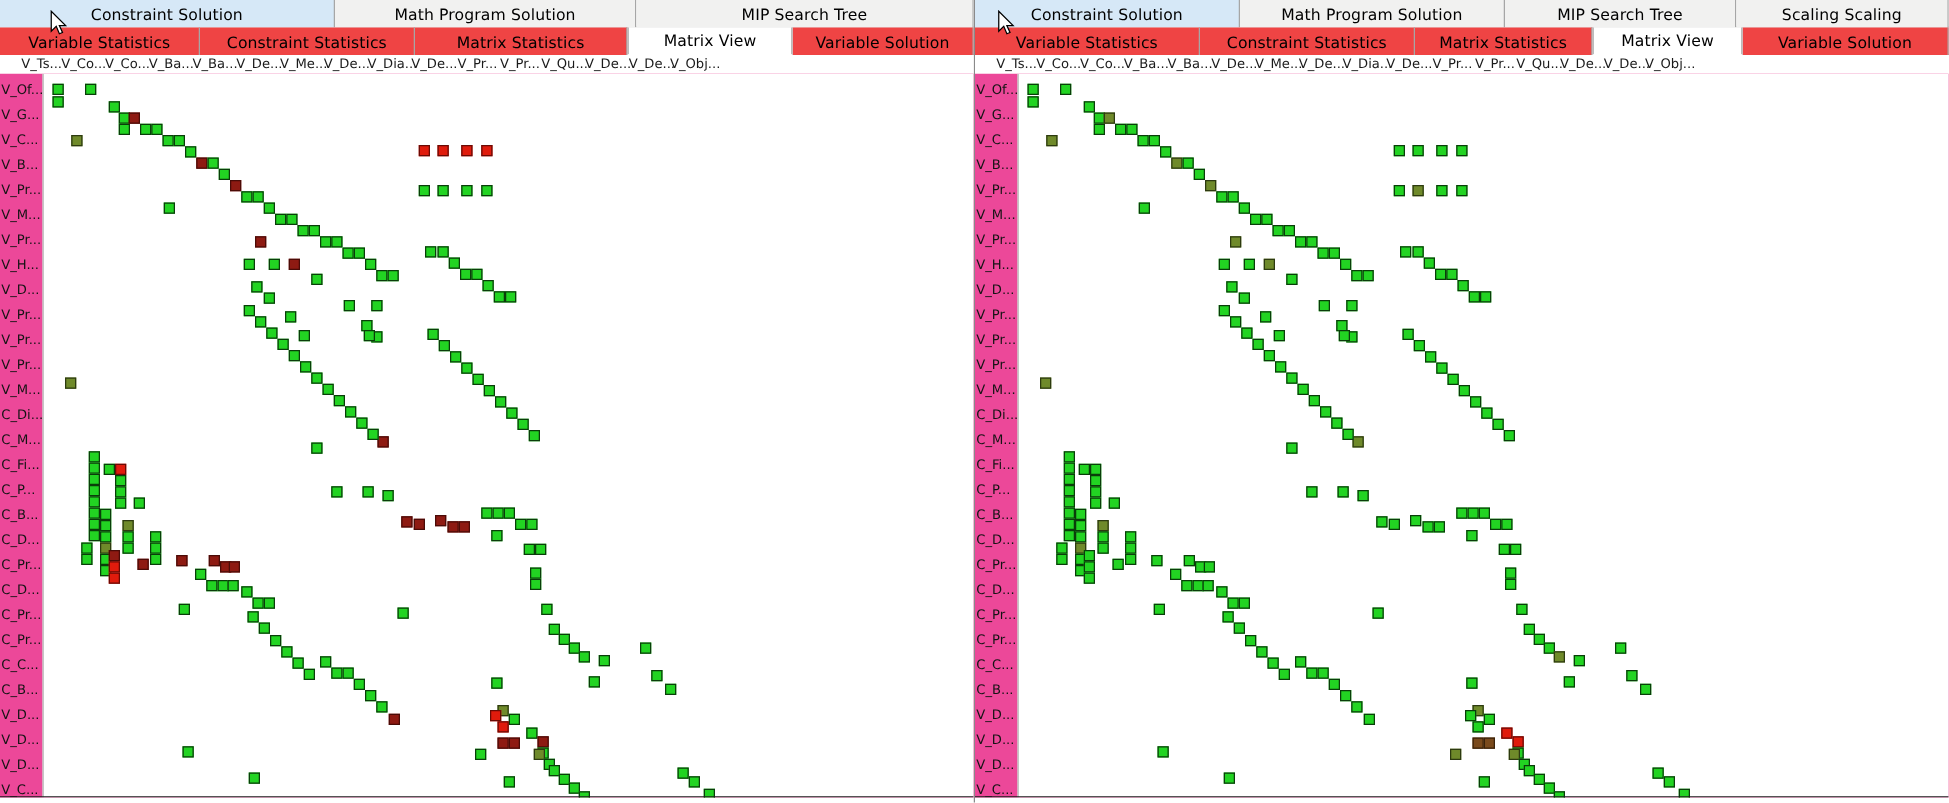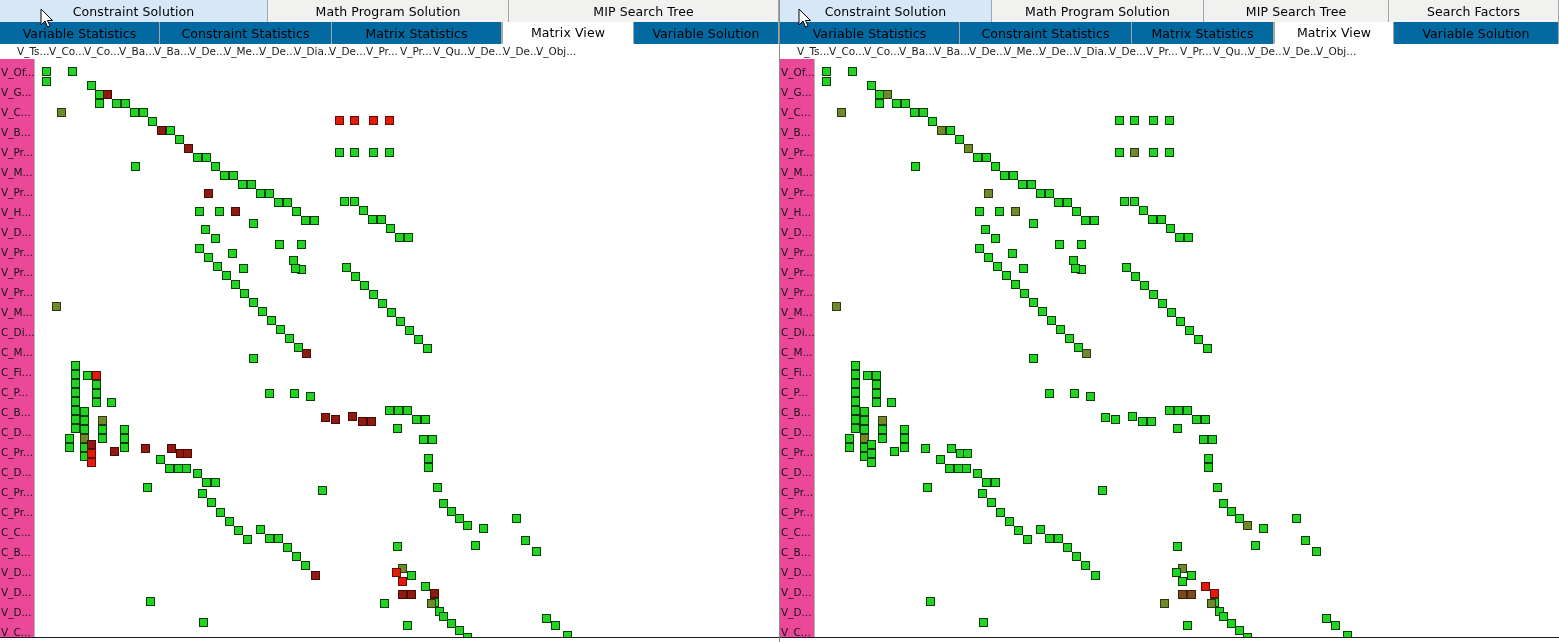--- a/index.html
+++ b/index.html
@@ -27,21 +27,21 @@
     height:22px;box-sizing:border-box;
     font-size:12.5px;color:#000;
     background:#f1f1f0;
     border-right:1px solid #a6a6a6;
     white-space:nowrap;overflow:hidden;
     letter-spacing:.1px;
   }
   .tab.sel-blue{background:#d6e8f7;}
   .tab.sel-white{background:#ffffff;border-left:1px solid #a6a6a6;border-bottom:1px solid #ffffff;z-index:3;}
   .tabstrip.row2{border-bottom:1px solid #9b9b9b;background:#f0f0ef;}
-  .tabstrip.row2 .tab{background:#0369a1;}
+  .tabstrip.row2 .tab{background:#ef4444;}
   .tabstrip.row2 .tab.sel-white{background:#ffffff;}
 
   
   .colhead{
     position:relative;height:15px;width:100%;
     background:#ffffff;
     font-size:10.5px;color:#1a1a1a;
     white-space:nowrap;overflow:hidden;
     box-sizing:border-box;
   }
@@ -340,21 +340,21 @@
         </div>
       <div class="baseline"></div>
     </div>
   </div>
 
   <div class="panel panel-right">
     <div class="tabstrip row1">
         <div class="tab sel-blue" style="width: 212px; flex: 0 0 212px;">Constraint Solution</div>
         <div class="tab" style="width: 212px; flex: 0 0 212px;">Math Program Solution</div>
         <div class="tab" style="width: 185px; flex: 0 0 185px;">MIP Search Tree</div>
-        <div class="tab" style="width: 170px; flex: 0 0 170px;">Search Factors</div>
+        <div class="tab" style="width: 170px; flex: 0 0 170px;">Scaling Scaling</div>
       </div>
     <div class="tabstrip row2">
         <div class="tab" style="width: 180px; flex: 0 0 180px;">Variable Statistics</div>
         <div class="tab" style="width: 172px; flex: 0 0 172px;">Constraint Statistics</div>
         <div class="tab" style="width: 142px; flex: 0 0 142px;">Matrix Statistics</div>
         <div class="tab sel-white" style="width: 120px; flex: 0 0 120px;">Matrix View</div>
         <div class="tab" style="width: 165px; flex: 0 0 165px;">Variable Solution</div>
       </div>
     <div class="colhead">
         <span style="left: 17px;">V_Ts...</span>

